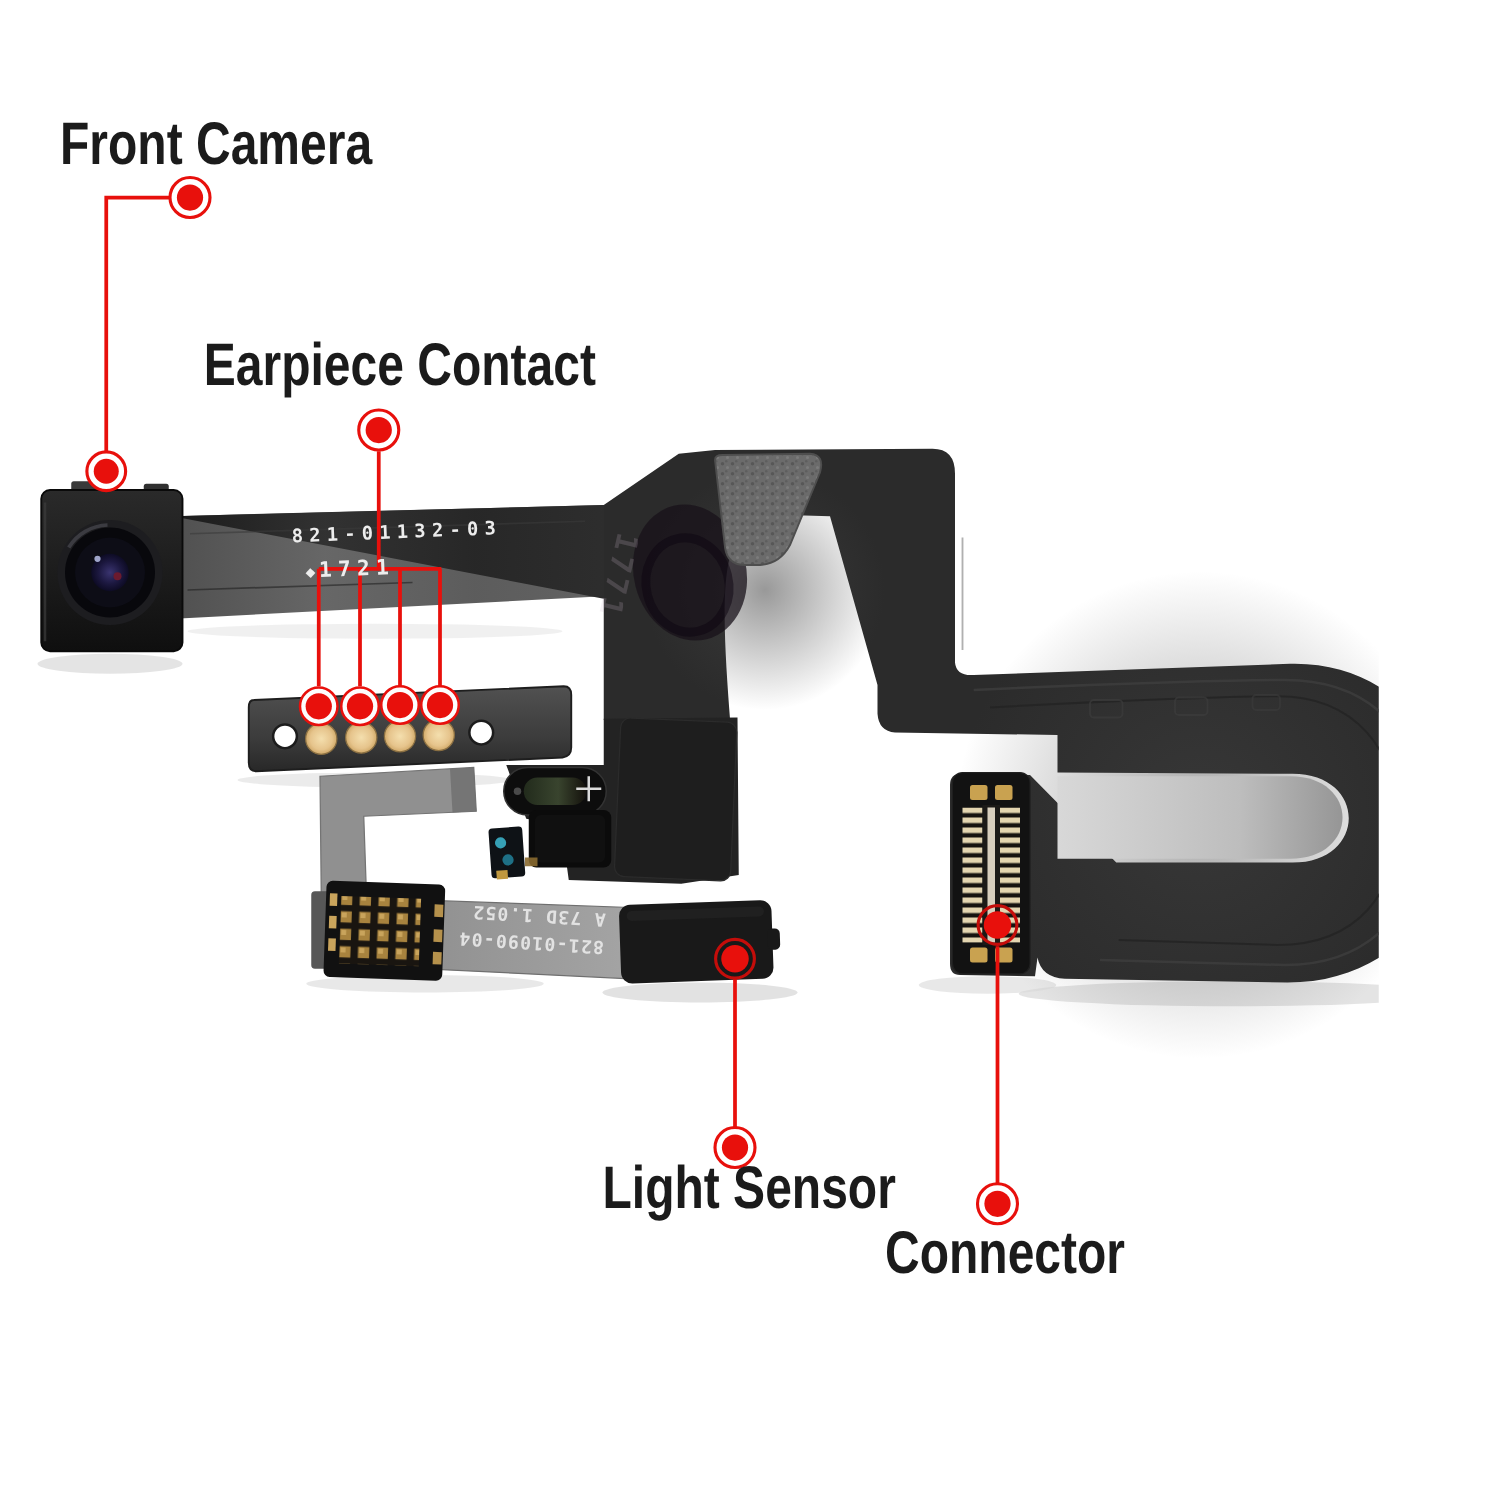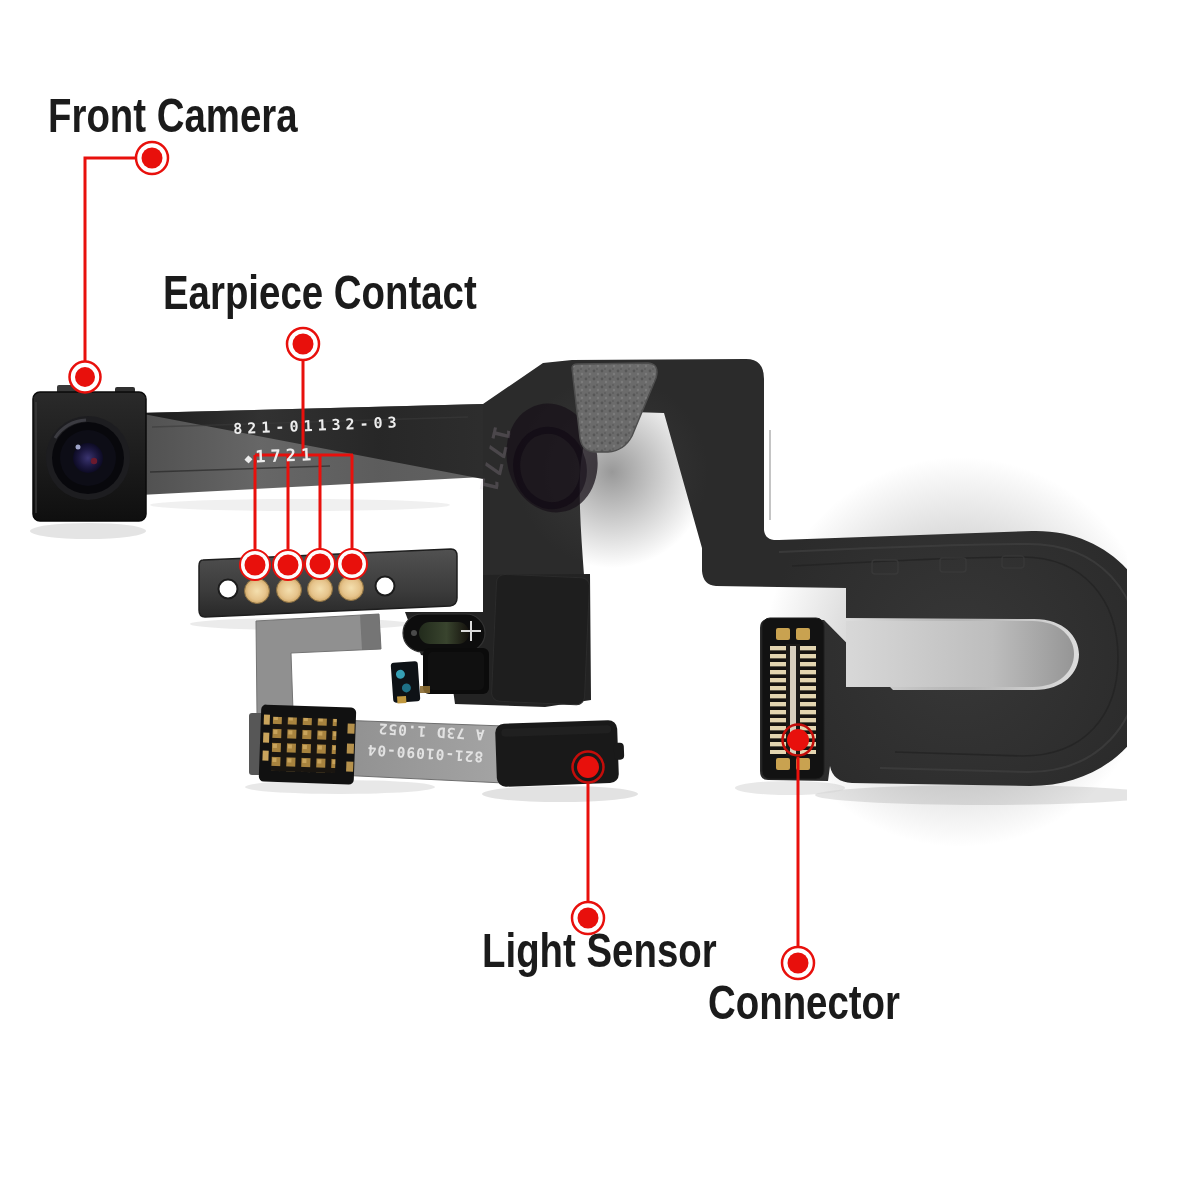--- a/index.html
+++ b/index.html
@@ -1,17 +1,17 @@
 <!DOCTYPE html>
 <html><head>
 <meta charset="utf-8">
 <style>
   html,body{margin:0;padding:0;background:#fff;}
   .stage{position:relative;width:1103px;height:1200px;background:#ffffff;overflow:hidden;
-         font-family:"Liberation Sans",sans-serif;padding-left:24px;}
+         font-family:"Liberation Sans",sans-serif;}
   .stage svg{position:absolute;left:0;top:0;}
   .lbl{position:absolute;font-weight:700;font-size:48px;line-height:1.0;color:#1b1b1b;
        white-space:nowrap;transform:scaleX(.8);transform-origin:0 0;letter-spacing:0px;}
   .fpn{position:absolute;font-family:"DejaVu Sans Mono",monospace;font-weight:700;color:#ededed;
        white-space:nowrap;}
   #t-pn{left:233px;top:420px;font-size:15px;letter-spacing:5px;transform:rotate(-2.3deg);transform-origin:0 0;}
   #t-date{left:244px;top:447px;font-size:17px;letter-spacing:5px;transform:rotate(-2.3deg);transform-origin:0 0;}
   #t-date .sym{font-size:13px;letter-spacing:3px;}
   #t-mirror{left:352px;top:720px;width:132px;font-size:14.5px;letter-spacing:1px;line-height:22px;
             color:#e2e2e2;transform:rotate(183.5deg);}

